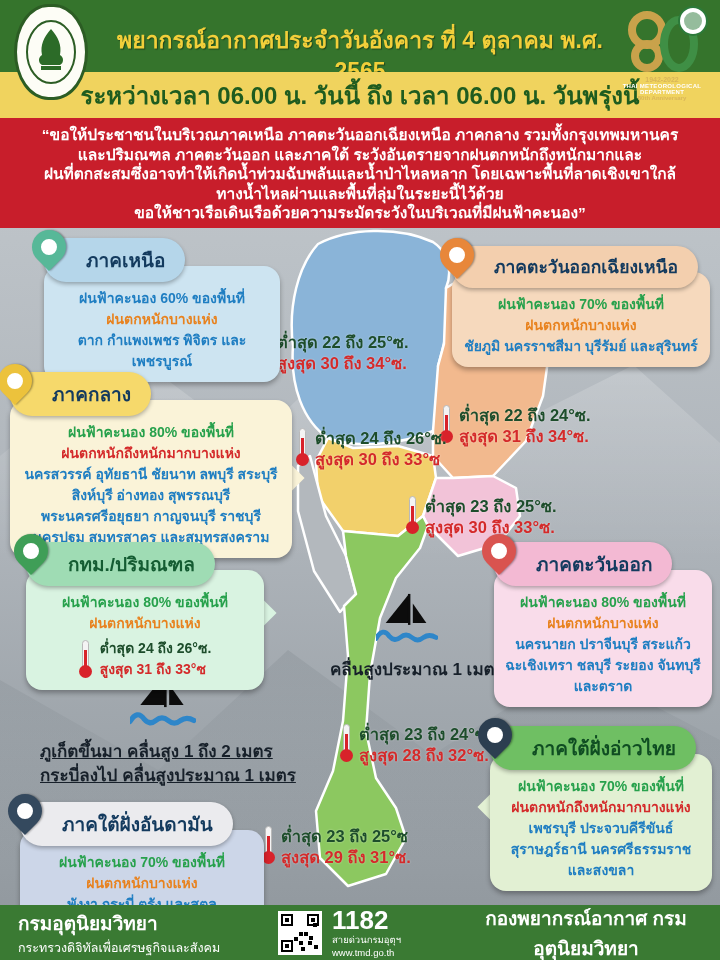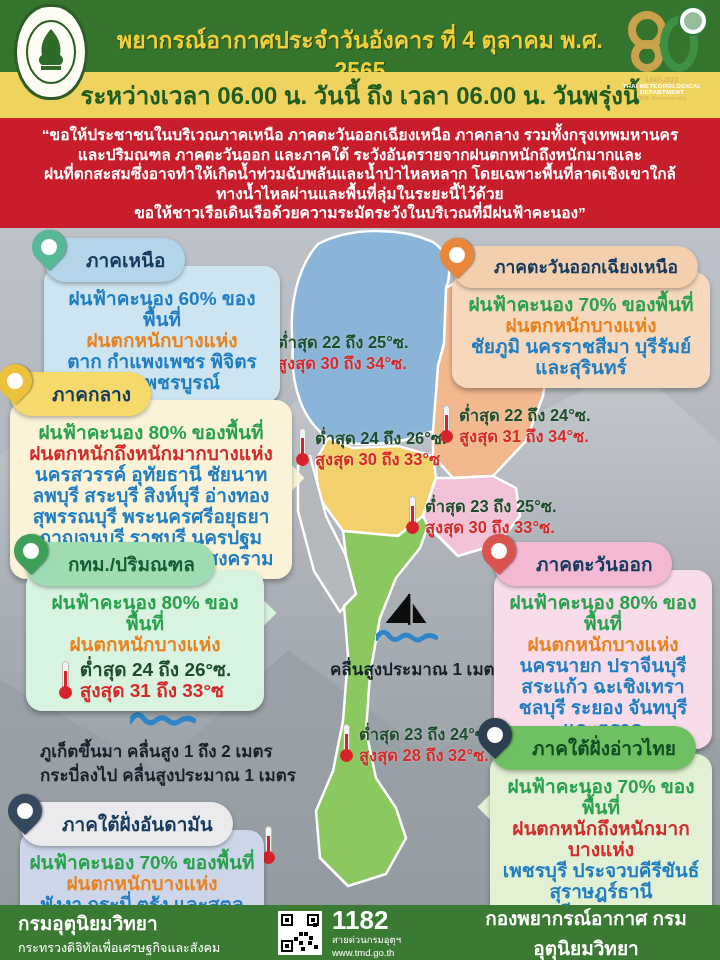--- a/index.html
+++ b/index.html
@@ -39,21 +39,21 @@
 
   
   .map { position:absolute; left:248px; top:226px; width:305px; height:672px; z-index:1; }
 
   
   .callout { position:absolute; z-index:3; }
   .pill { position:relative; z-index:2; display:inline-block; border-radius:24px;
           padding:7px 20px 7px 42px; font-size:19px; color:#133a5e;
           box-shadow:0 2px 4px rgba(0,0,0,.3); }
   .body { position:relative; z-index:1; margin-top:-16px; border-radius:16px;
-          padding:22px 8px 10px; text-align:center; font-size:19px; line-height:21px;
+          padding:22px 8px 10px; text-align:center; font-size:14px; line-height:21px;
           box-shadow:0 3px 5px rgba(0,0,0,.3); }
   .pin { position:absolute; left:-12px; top:-8px; z-index:3; width:34px; height:34px;
          border-radius:50% 50% 50% 0; transform:rotate(-45deg);
          box-shadow:1px 1px 2px rgba(0,0,0,.35); }
   .pin::after { content:''; position:absolute; width:16px; height:16px; background:#fff;
                 border-radius:50%; top:9px; left:9px; }
   .tail { position:absolute; width:22px; height:22px; transform:rotate(45deg); z-index:0; }
 
   .txt-blue { color:#1f7ec2; }
   .txt-green { color:#27a14c; }
@@ -204,41 +204,43 @@
       </span>
     <span class="lines"><span class="txt-darkgreen">ต่ำสุด 23 ถึง 24°ซ</span><br>
     <span class="txt-red">สูงสุด 28 ถึง 32°ซ.</span></span>
   </div>
   <div class="mtemp" style="left:262px; top:826px;">
     <span class="thermo">
         <i class="tube"></i>
         <i class="merc"></i>
         <i class="bulb"></i>
       </span>
+    <span class="lines"><span class="txt-darkgreen">ต่ำสุด 23 ถึง 25°ซ</span><br>
+    <span class="txt-red">สูงสุด 29 ถึง 31°ซ.</span></span>
   </div>
 
   <div class="boat" style="left:376px; top:592px;">
     <svg width="62" height="60" viewBox="0 0 64 62">
       <polygon points="34,2 34,32 10,32" fill="#0c0c0c"></polygon>
       <polygon points="38,12 52,32 38,32" fill="#0c0c0c"></polygon>
       <rect x="33" y="2" width="2.5" height="32" fill="#0c0c0c"></rect>
       <path d="M0,48 Q7,36 14,46 Q19,52 25,47 Q31,42 37,47 Q43,52 49,47 Q55,43 62,47" stroke="#2e86c9" stroke-width="5" fill="none" stroke-linecap="round"></path>
     </svg>
   </div>
   <div class="sea-label" style="left:330px; top:658px;">คลื่นสูงประมาณ 1 เมตร</div>
 
   <div class="boat" style="left:130px; top:672px;">
     <svg width="66" height="64" viewBox="0 0 64 62">
       <polygon points="34,2 34,32 10,32" fill="#0c0c0c"></polygon>
       <polygon points="38,12 52,32 38,32" fill="#0c0c0c"></polygon>
       <rect x="33" y="2" width="2.5" height="32" fill="#0c0c0c"></rect>
       <path d="M0,48 Q7,36 14,46 Q19,52 25,47 Q31,42 37,47 Q43,52 49,47 Q55,43 62,47" stroke="#2e86c9" stroke-width="5" fill="none" stroke-linecap="round"></path>
     </svg>
   </div>
-  <div class="sea-label" style="left:40px; top:740px;">
+  <div class="sea-label" style="left:40px; top:740px;text-decoration:underline;">
     <span>ภูเก็ตขึ้นมา คลื่นสูง 1 ถึง 2 เมตร</span><br>
     <span>กระบี่ลงไป คลื่นสูงประมาณ 1 เมตร</span>
   </div>
 
   <div class="callout co-north" style="left:24px; top:238px; width:236px;margin-left:20px;">
     <span class="pin"></span>
     <div class="pill">ภาคเหนือ</div>
     <div class="body">
       <div class="txt-blue">ฝนฟ้าคะนอง 60% ของพื้นที่</div>
       <div class="txt-orange">ฝนตกหนักบางแห่ง</div>

